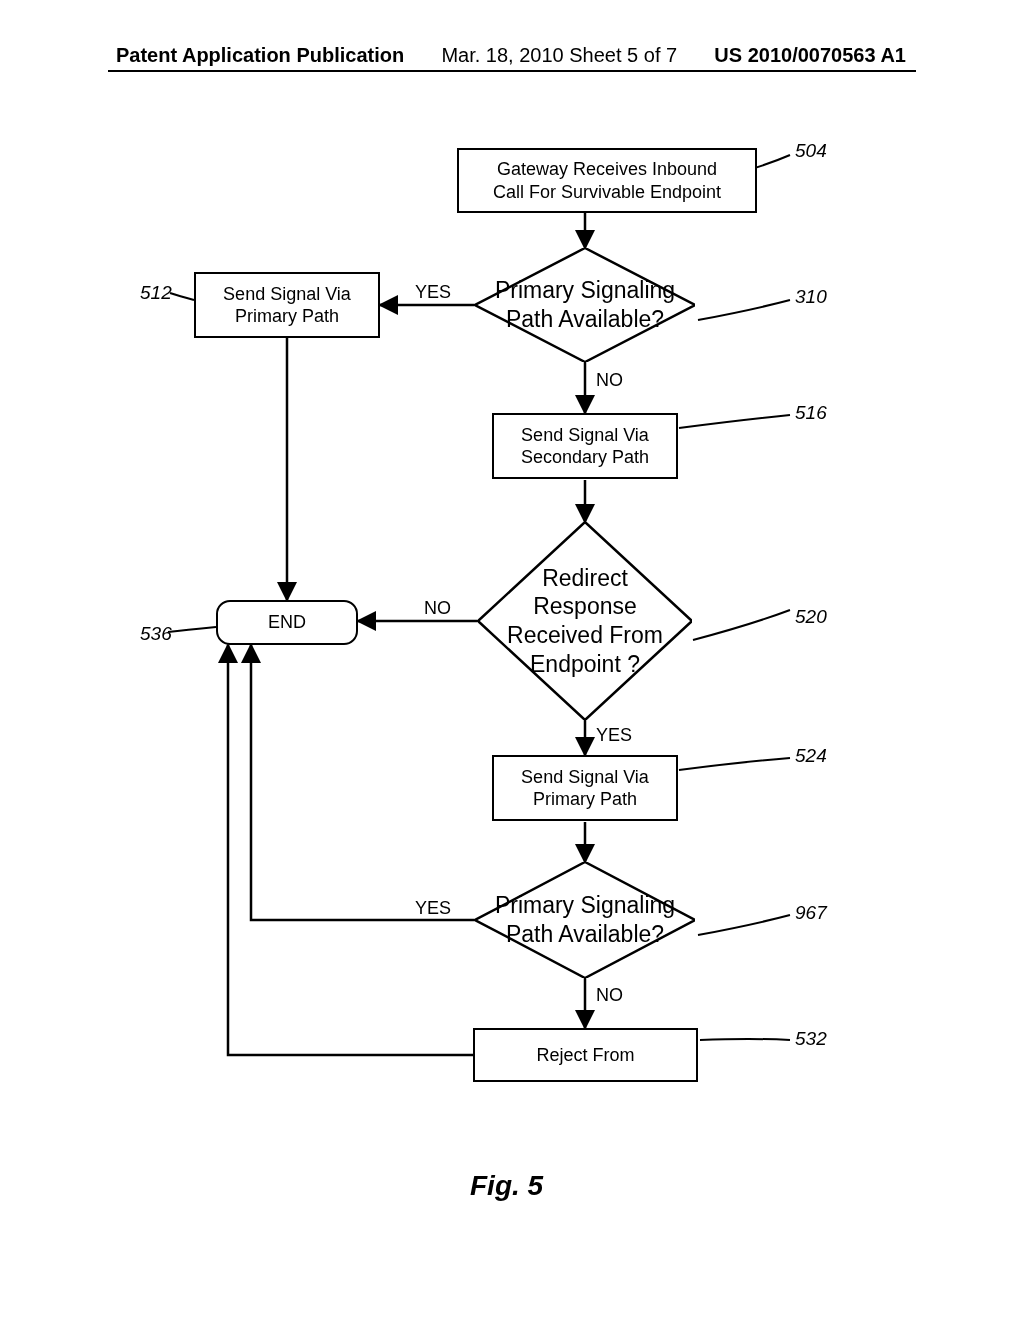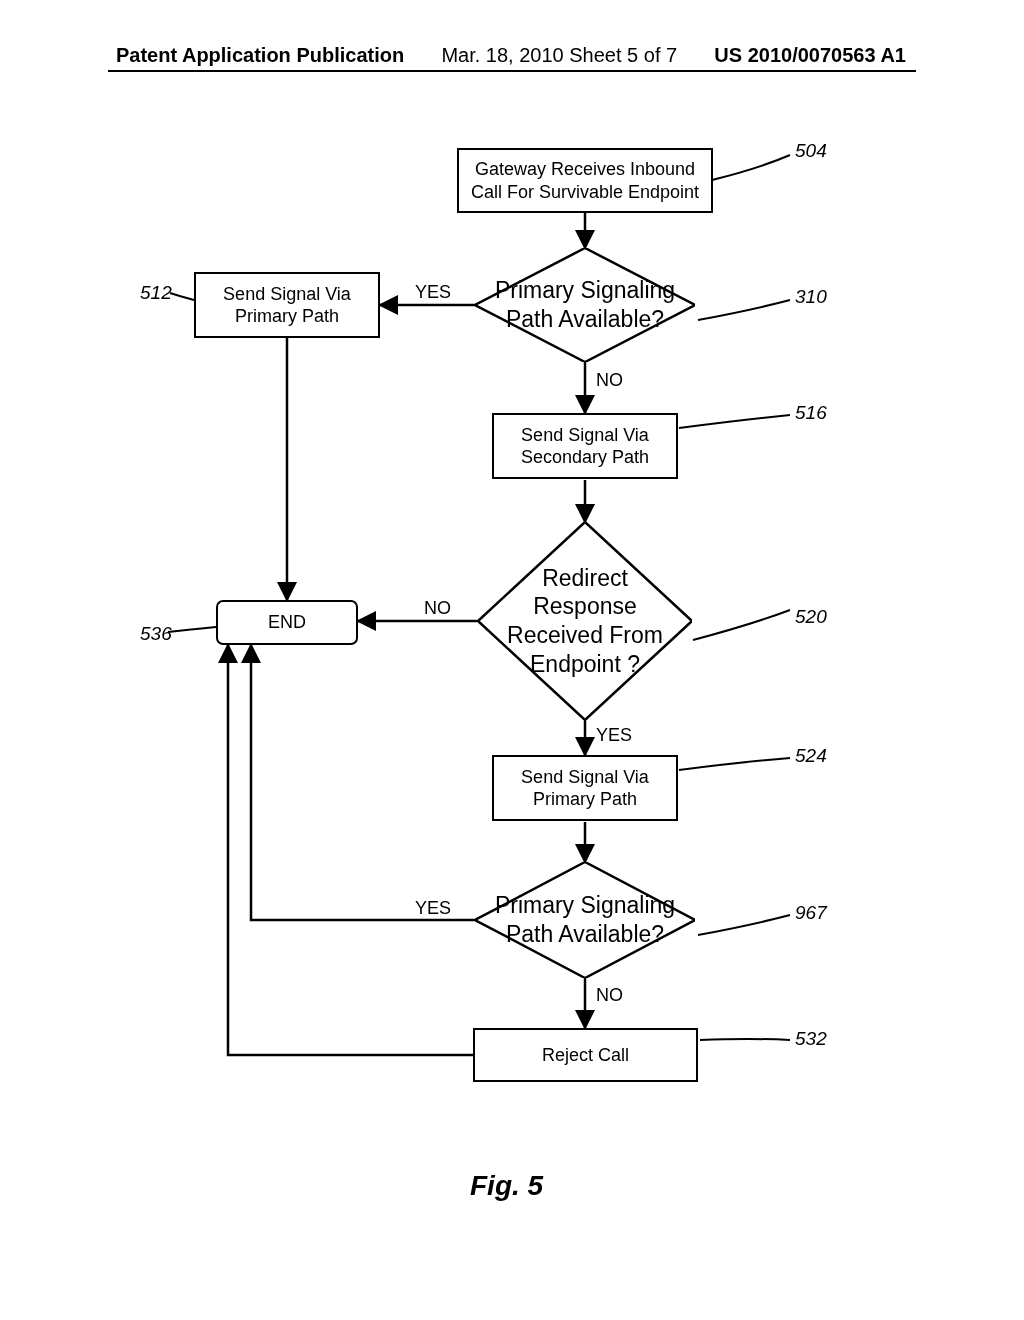--- a/index.html
+++ b/index.html
@@ -46,21 +46,21 @@
     border: 2.5px solid #000;
     background: #fff;
     display: flex;
     align-items: center;
     justify-content: center;
     text-align: center;
     font-size: 18px;
     line-height: 1.25;
     padding: 4px 10px;
   }
-  .rounded { border-radius: 7px; }
+  .rounded { border-radius: 14px; }
   .diamond {
     position: absolute;
     width: 1px; height: 1px;
   }
   .diamond svg { position: absolute; left: 0; top: 0; }
   .diamond .dlabel {
     position: absolute;
     display: flex;
     align-items: center;
     justify-content: center;
@@ -136,21 +136,21 @@
     <path d="M 698 320 Q 752 310 790 300" stroke="#000" stroke-width="2" fill="none"></path>
     <path d="M 679 428 Q 740 420 790 415" stroke="#000" stroke-width="2" fill="none"></path>
     <path d="M 693 640 Q 750 625 790 610" stroke="#000" stroke-width="2" fill="none"></path>
     <path d="M 679 770 Q 740 762 790 758" stroke="#000" stroke-width="2" fill="none"></path>
     <path d="M 698 935 Q 752 925 790 915" stroke="#000" stroke-width="2" fill="none"></path>
     <path d="M 700 1040 Q 752 1038 790 1040" stroke="#000" stroke-width="2" fill="none"></path>
     <path d="M 216 627 Q 185 630 168 632" stroke="#000" stroke-width="2" fill="none"></path>
     <path d="M 194 300 Q 179 296 170 293" stroke="#000" stroke-width="2" fill="none"></path>
   </svg>
 
-  <div class="box" style="left:457px; top:148px; width:256px; height:65px;">
+  <div class="box" style="left:457px; top:148px; width:300px; height:65px;">
     <span style="white-space:pre-line">Gateway Receives Inbound
 Call For Survivable Endpoint</span>
   </div>
 
   <div class="diamond" style="left:475px; top:248px;">
     <svg width="220" height="114">
         <polygon points="110,0 220,57 110,114 0,57" fill="#fff" stroke="#000" stroke-width="2.5"></polygon>
       </svg>
     <div class="dlabel" style="left:0; top:0; width:220px; height:114px;">
       <span style="white-space:pre-line">Primary Signaling
@@ -189,21 +189,21 @@
     <svg width="220" height="116">
         <polygon points="110,0 220,58 110,116 0,58" fill="#fff" stroke="#000" stroke-width="2.5"></polygon>
       </svg>
     <div class="dlabel" style="left:0; top:0; width:220px; height:116px;">
       <span style="white-space:pre-line">Primary Signaling
 Path Available?</span>
     </div>
   </div>
 
   <div class="box" style="left:473px; top:1028px; width:225px; height:54px;">
-    <span>Reject Call</span>
+    <span>Reject From</span>
   </div>
 
   <div class="box rounded" style="left:216px; top:600px; width:142px; height:45px;">
     <span>END</span>
   </div>
 
   <div class="edge-label" style="left:415px; top:282px;">YES</div>
   <div class="edge-label" style="left:596px; top:370px;">NO</div>
   <div class="edge-label" style="left:424px; top:598px;">NO</div>
   <div class="edge-label" style="left:596px; top:725px;">YES</div>

